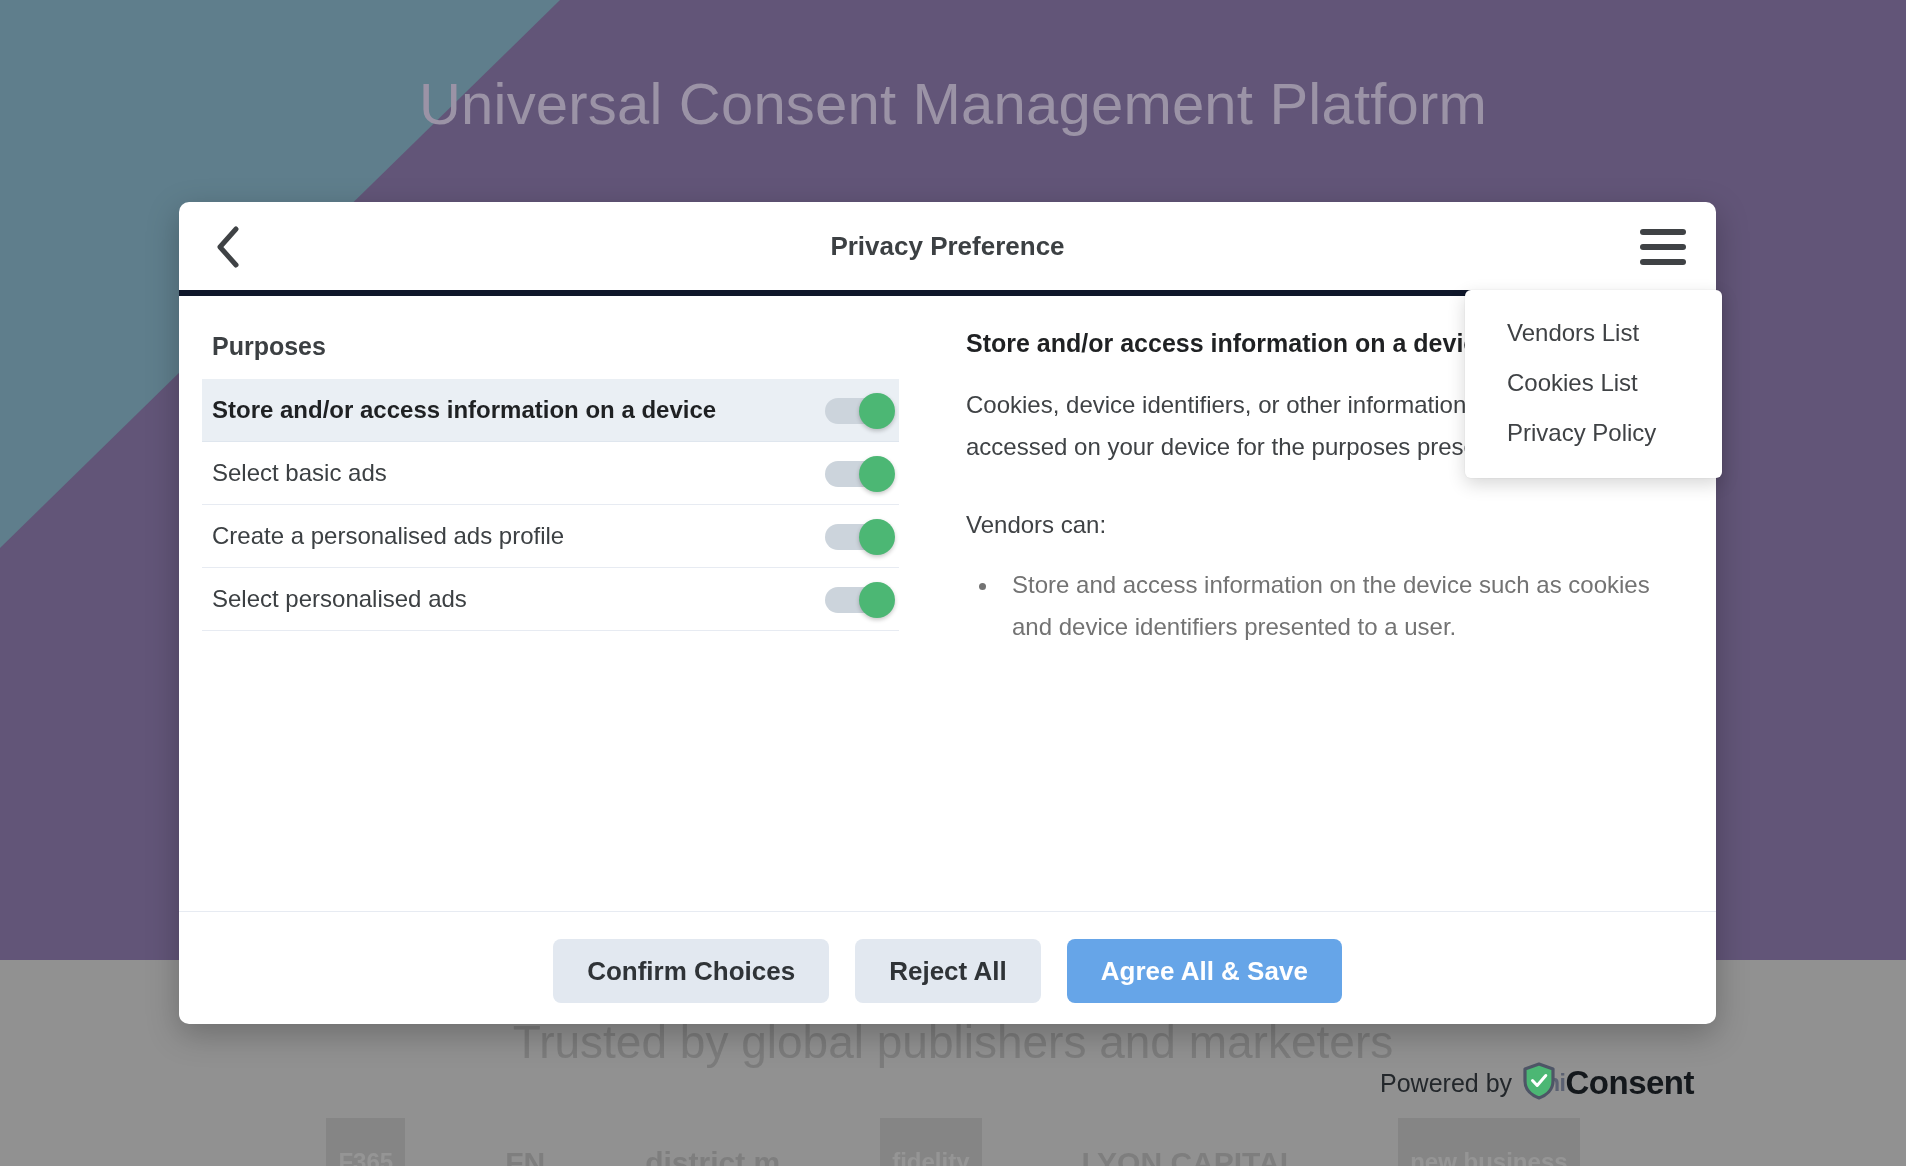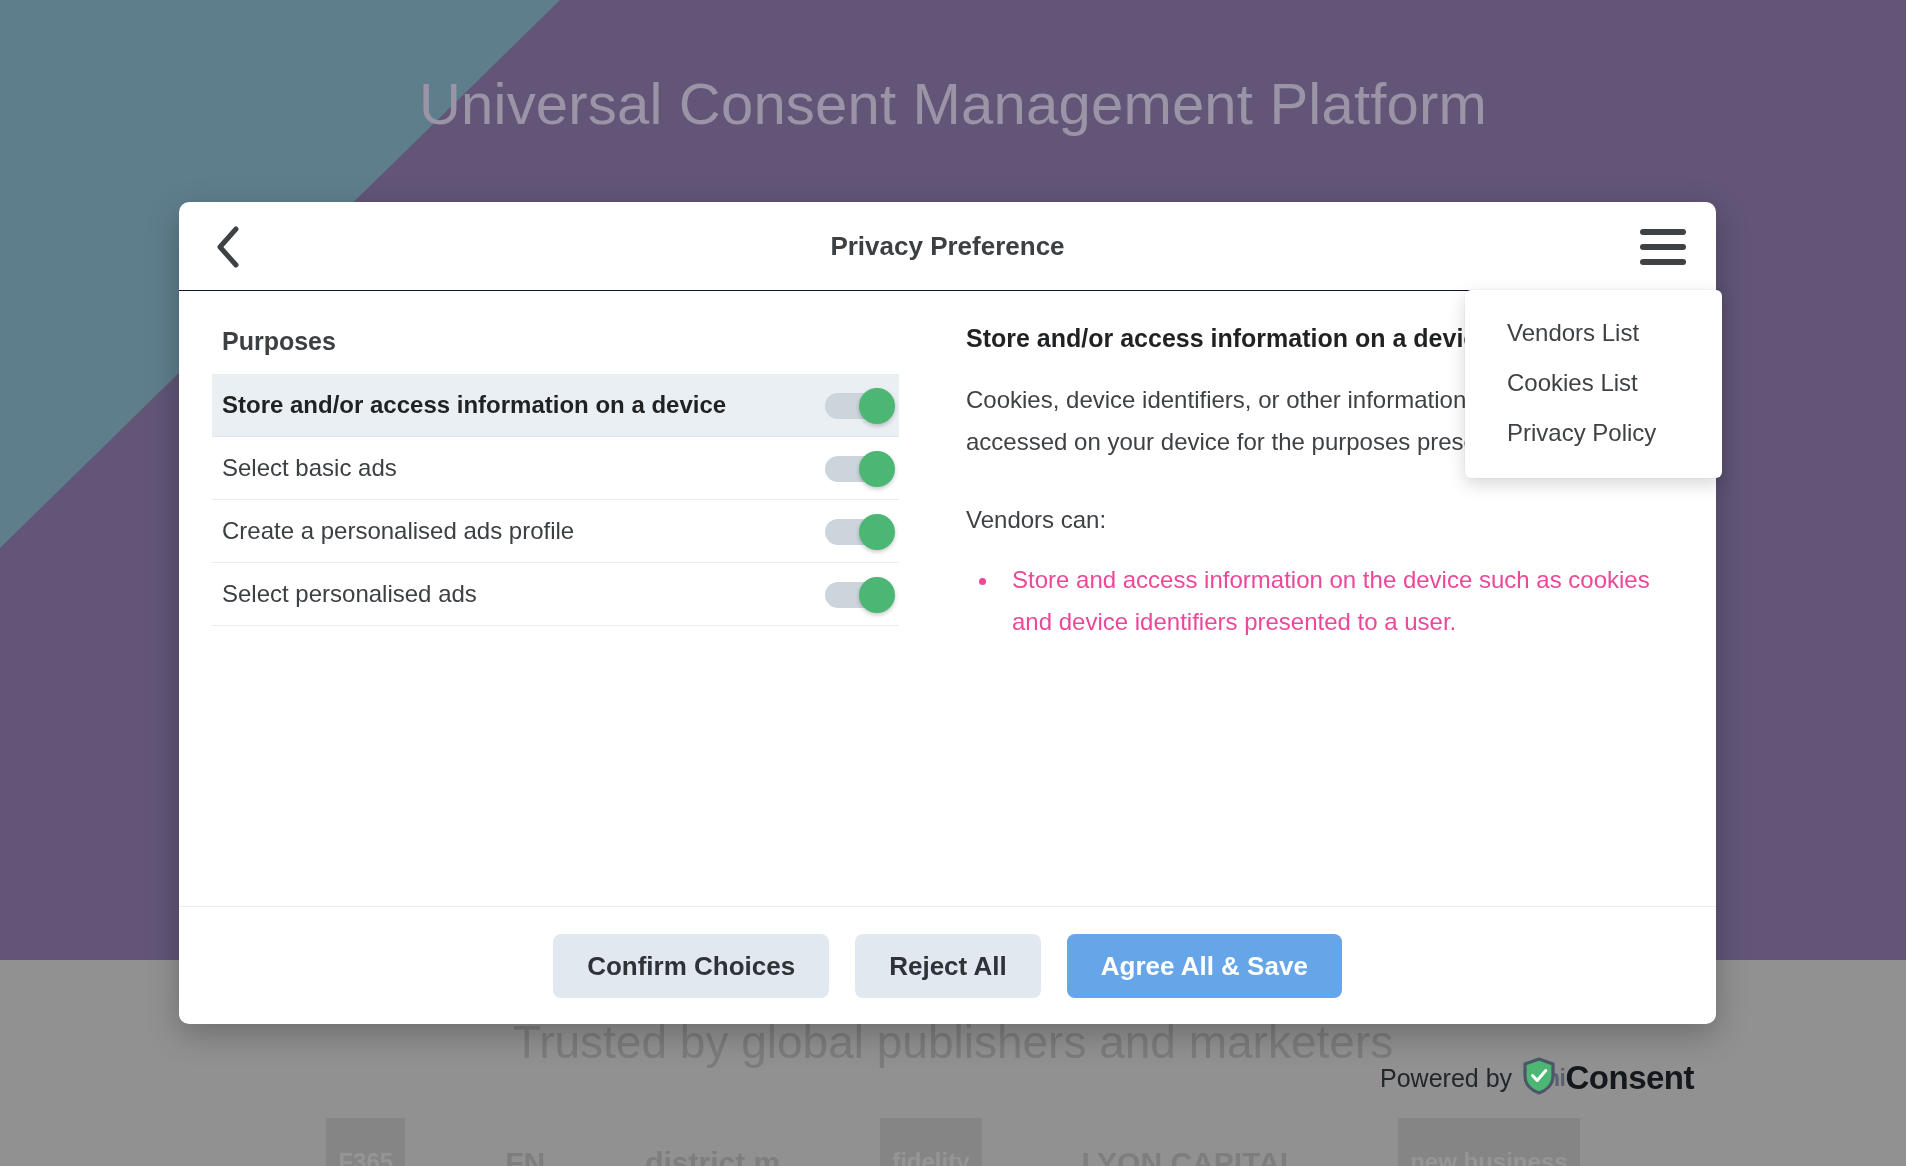--- a/index.html
+++ b/index.html
@@ -103,21 +103,21 @@
     height: 822px;
     background: #ffffff;
     border-radius: 10px;
     box-shadow: 0 10px 32px rgba(0,0,0,0.25);
     overflow: visible;
   }
 
   .modal-header {
     position: relative;
     height: 88px;
-    border-bottom: 1px solid #0f172a;
+    border-bottom: 6px solid #0f172a;
   }
   .back-btn {
     position: absolute;
     left: 26px;
     top: 22px;
     width: 46px;
     height: 46px;
     display: flex;
     align-items: center;
     justify-content: center;
@@ -187,21 +187,21 @@
 
   
   .modal-body {
     position: relative;
     height: 615px;
     display: flex;
   }
 
   .left-pane {
     width: 745px;
-    padding: 36px 25px 0 33px;
+    padding: 36px 25px 0 23px;
     box-sizing: border-box;
   }
   .pane-heading {
     font-size: 25px;
     font-weight: 700;
     color: #3c4043;
     margin: 0 0 18px 10px;
   }
 
   .purpose-row {
@@ -278,21 +278,21 @@
     color: #3f4245;
     margin: 0 0 22px 0;
   }
   .detail-list {
     margin: 0;
     padding-left: 34px;
   }
   .detail-list li {
     font-size: 24px;
     line-height: 42px;
-    color: #ec4899;
+    color: #737373;
     padding-left: 12px;
   }
 
   
   .modal-footer {
     position: relative;
     height: 118px;
     border-top: 1px solid #e7ebf2;
     display: flex;
     align-items: center;

